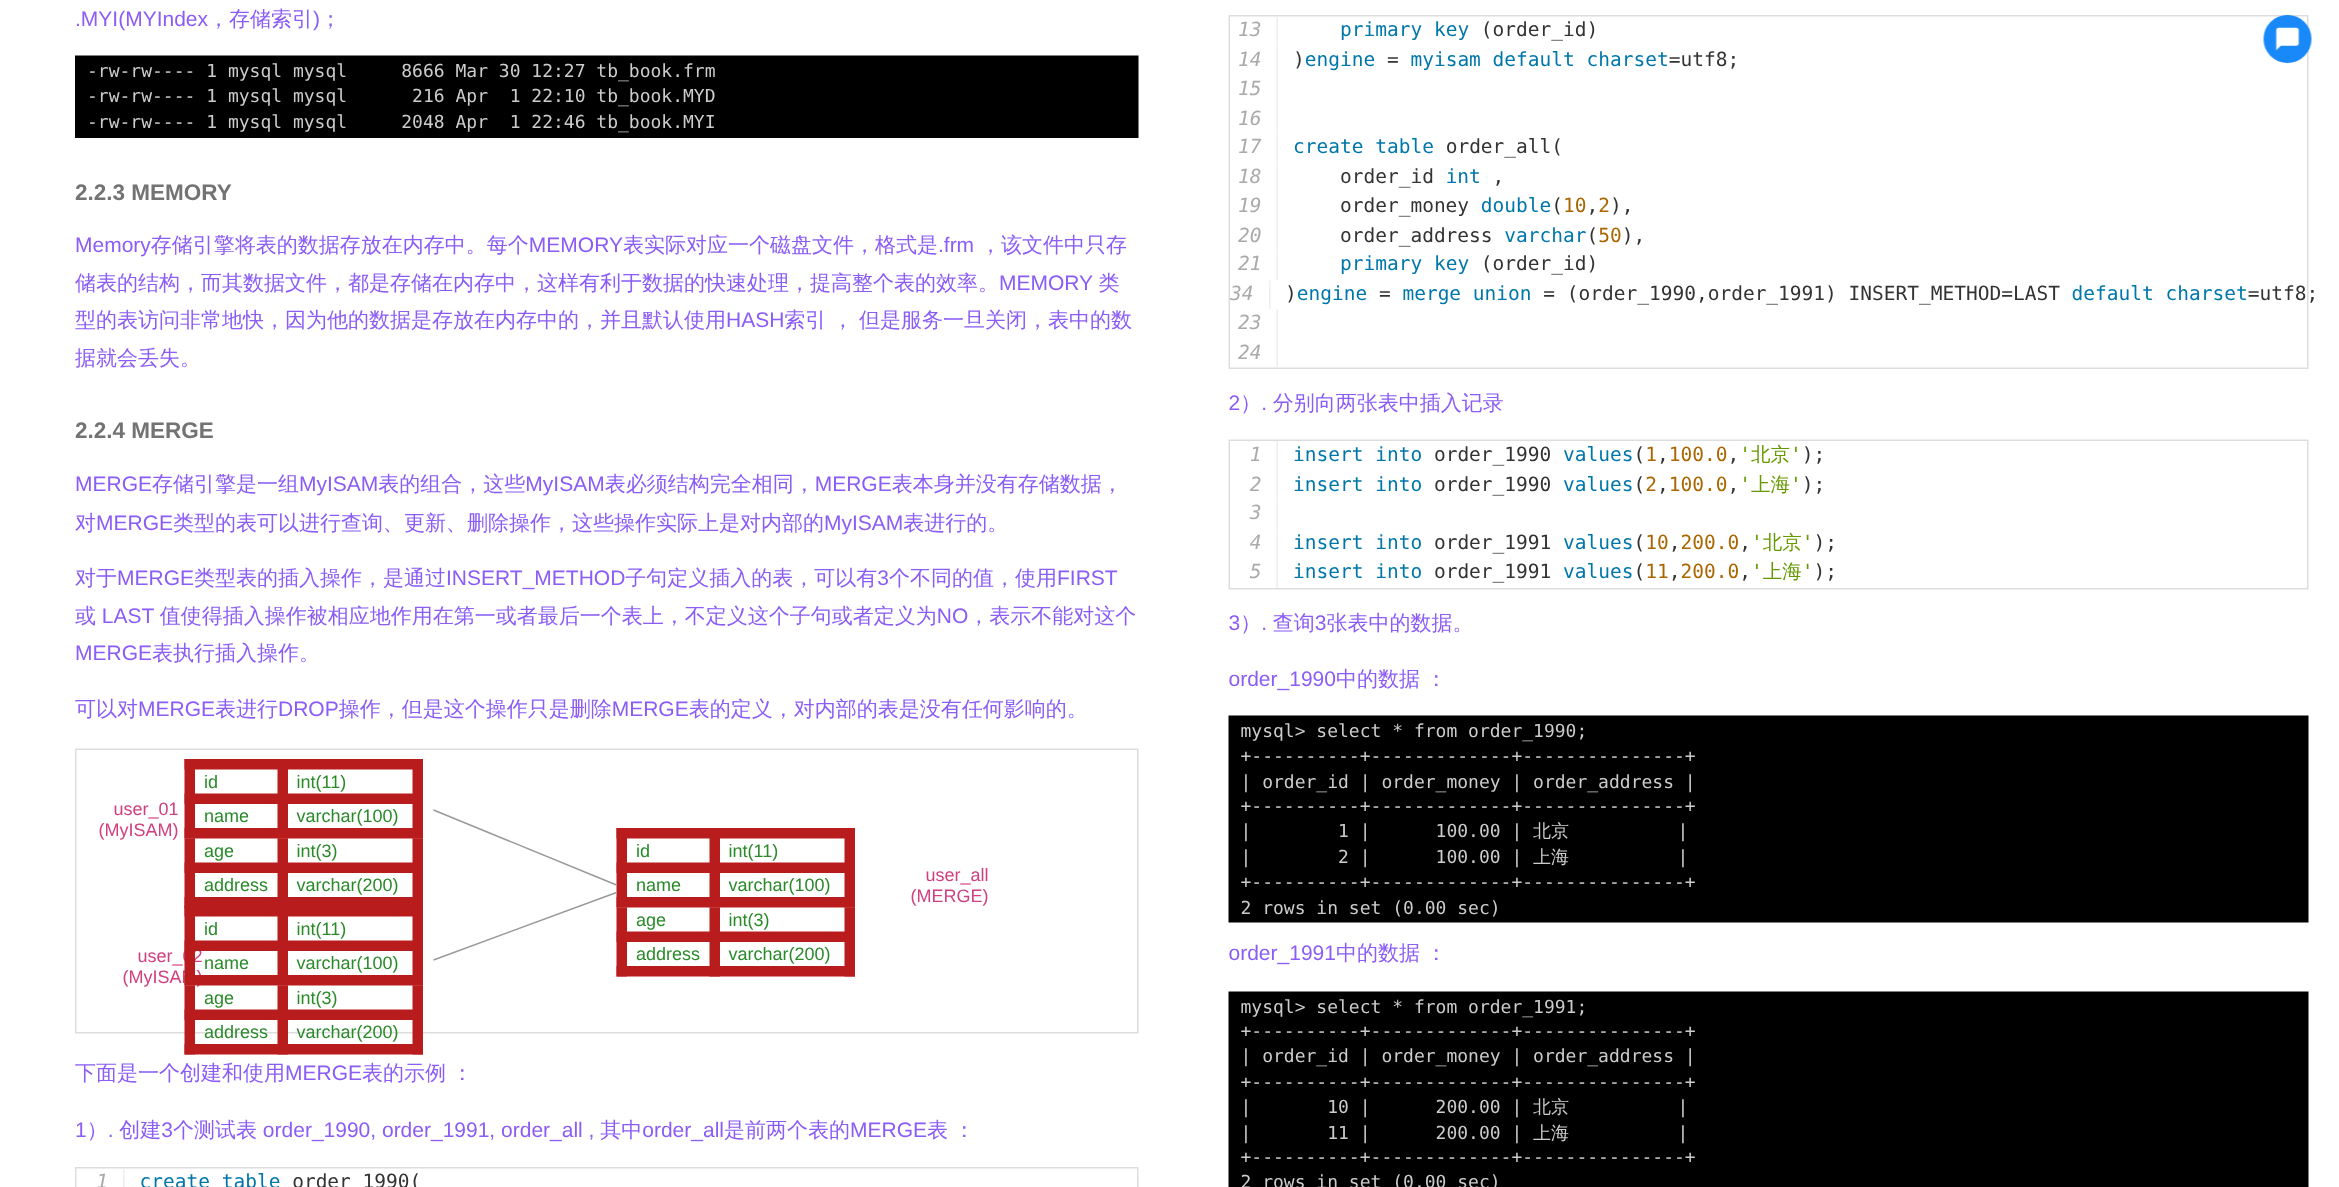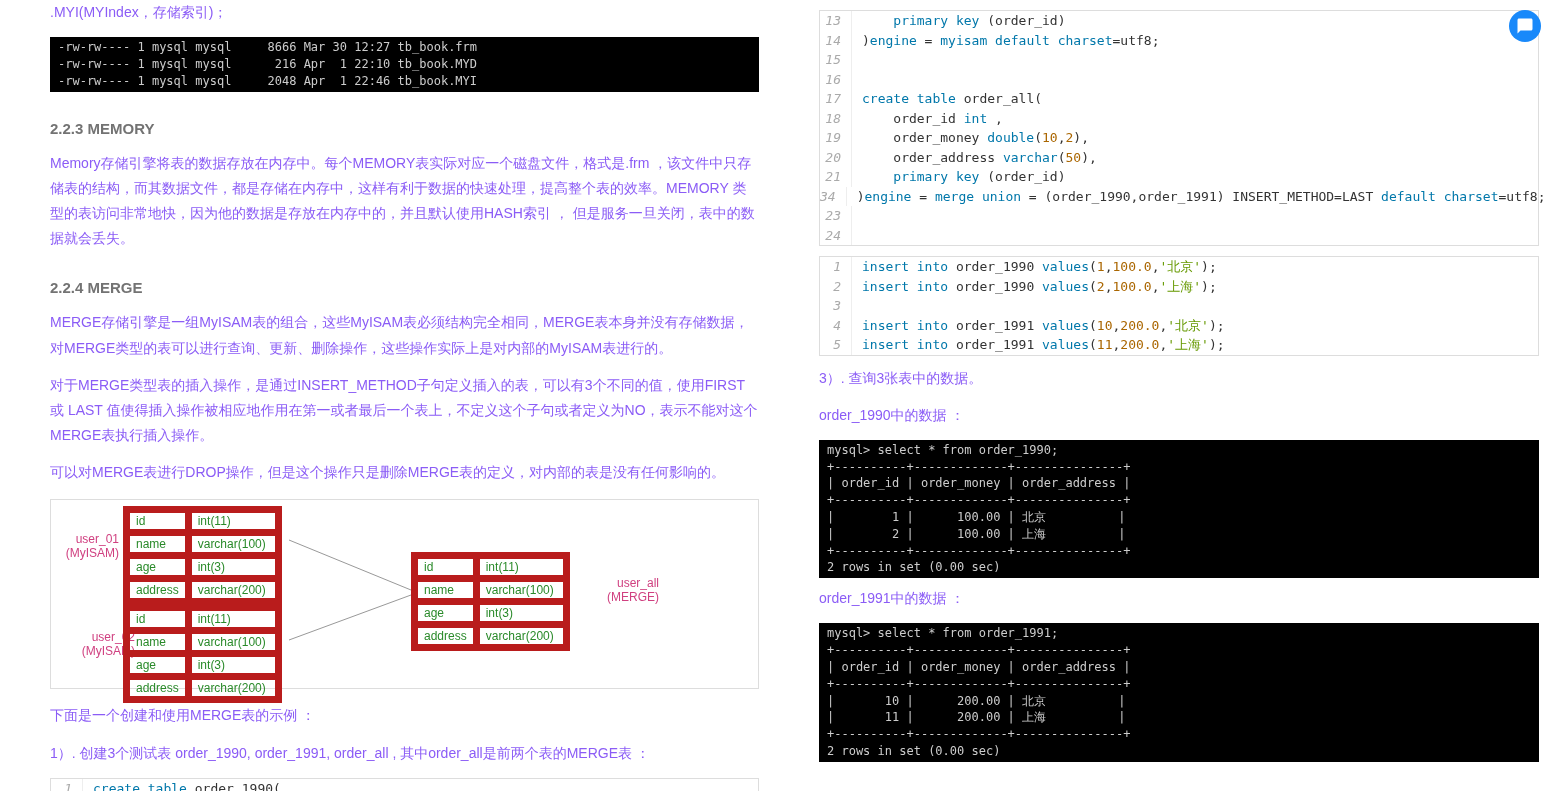--- a/index.html
+++ b/index.html
@@ -170,20 +170,21 @@
         </div>
         <div class="row">
           <span class="ln">23</span>
           <span class="cd"></span>
         </div>
         <div class="row">
           <span class="ln">24</span>
           <span class="cd"></span>
         </div>
       </div>
+    <p>2）. 分别向两张表中插入记录</p>
     <div class="codeblk" id="code-ins">
         <div class="row">
           <span class="ln">1</span>
           <span class="cd"><span class="kw">insert</span> <span class="kw">into</span> order_1990 <span class="kw">values</span>(<span class="num">1</span>,<span class="num">100.0</span>,<span class="str">'北京'</span>);</span>
         </div>
         <div class="row">
           <span class="ln">2</span>
           <span class="cd"><span class="kw">insert</span> <span class="kw">into</span> order_1990 <span class="kw">values</span>(<span class="num">2</span>,<span class="num">100.0</span>,<span class="str">'上海'</span>);</span>
         </div>
         <div class="row">

